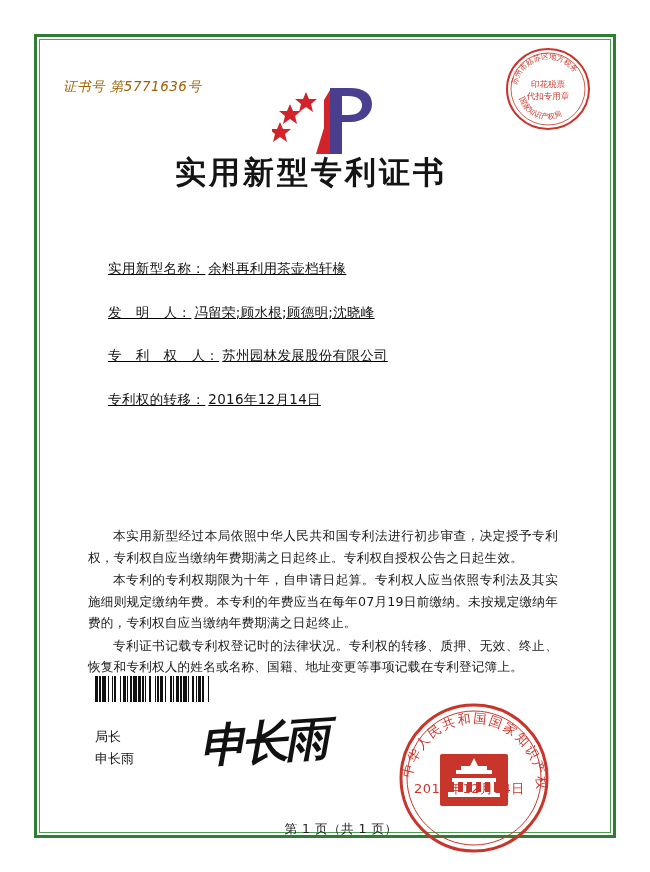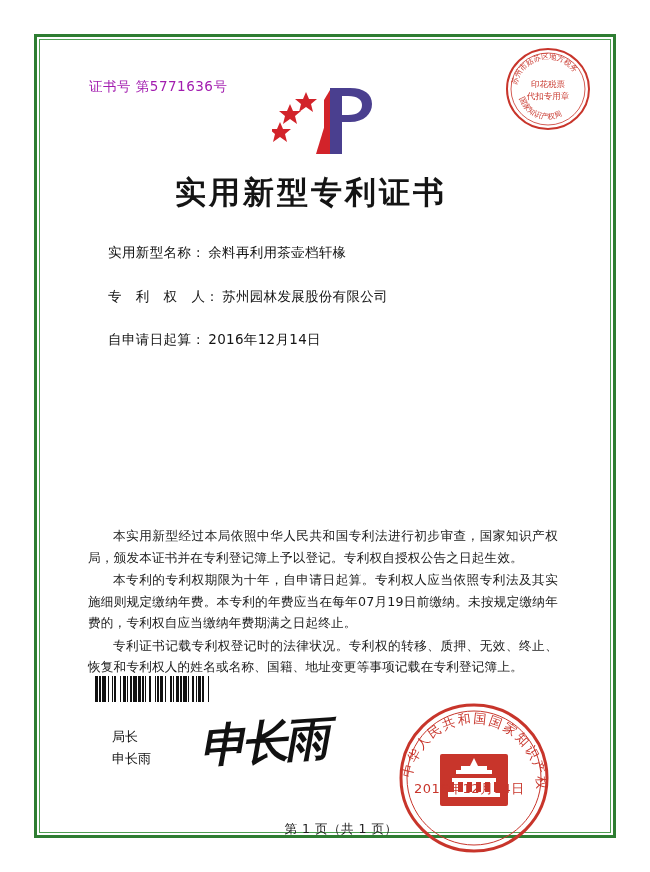--- a/index.html
+++ b/index.html
@@ -33,26 +33,27 @@
     top: 39px;
     width: 572px;
     height: 794px;
     border: 1px solid #4f9e53;
     box-sizing: border-box;
   }
 
   
   .cert-no {
     position: absolute;
-    left: 89px;
+    left: 63px;
     top: 78px;
     font-size: 13.5px;
-    color: #a21caf;
+    color: #a16207;
     letter-spacing: 0.5px;
     font-family: "DejaVu Sans", sans-serif;
+    font-style: italic;
   }
 
   
   .logo {
     position: absolute;
     left: 272px;
     top: 82px;
     width: 108px;
     height: 80px;
   }
@@ -63,36 +64,37 @@
     left: 504px;
     top: 45px;
     width: 88px;
     height: 88px;
   }
 
   
   .doc-title {
     position: absolute;
     left: 0;
-    top: 172px;
+    top: 152px;
     width: 622px;
     text-align: center;
     font-size: 31px;
     font-weight: bold;
     letter-spacing: 3px;
     color: #141414;
     font-family: Liberation Mono, monospace;
   }
 
   
   .fields {
     position: absolute;
     left: 108px;
-    top: 244px;
+    top: 260px;
     width: 470px;
+    text-decoration: underline;
   }
   .field-row {
     display: flex;
     align-items: baseline;
     margin-bottom: 25.5px;
     font-size: 13.5px;
     color: #141414;
   }
   .field-label {
     white-space: pre;
@@ -137,21 +139,20 @@
   }
 
   
   .sig-block {
     position: absolute;
     left: 95px;
     top: 726px;
     font-size: 13px;
     color: #141414;
     line-height: 22px;
-    margin-left: 17px;
   }
   .sig-script {
     position: absolute;
     left: 200px;
     top: 712px;
     font-family: "DejaVu Serif", serif;
     font-size: 46px;
     font-style: italic;
     font-weight: bold;
     color: #111;
@@ -231,31 +232,35 @@
   </div>
 
   <div class="doc-title">实用新型专利证书</div>
 
   <div class="fields">
     <div class="field-row">
       <span class="field-label">实用新型名称：</span>
       <span class="field-value">余料再利用茶壶档轩椽</span>
     </div>
     <div class="field-row">
+      <span class="field-label">发　明　人：</span>
+      <span class="field-value">冯留荣;顾水根;顾德明;沈晓峰</span>
+    </div>
+    <div class="field-row">
       <span class="field-label">专　利　权　人：</span>
       <span class="field-value">苏州园林发展股份有限公司</span>
     </div>
     <div class="field-row">
-      <span class="field-label">自申请日起算：</span>
+      <span class="field-label">专利权的转移：</span>
       <span class="field-value">2016年12月14日</span>
     </div>
   </div>
 
   <div class="body-text">
-    <p>本实用新型经过本局依照中华人民共和国专利法进行初步审查，国家知识产权局，颁发本证书并在专利登记簿上予以登记。专利权自授权公告之日起生效。</p>
+    <p>本实用新型经过本局依照中华人民共和国专利法进行初步审查，决定授予专利权，专利权自应当缴纳年费期满之日起终止。专利权自授权公告之日起生效。</p>
     <p>本专利的专利权期限为十年，自申请日起算。专利权人应当依照专利法及其实施细则规定缴纳年费。本专利的年费应当在每年07月19日前缴纳。未按规定缴纳年费的，专利权自应当缴纳年费期满之日起终止。</p>
     <p>专利证书记载专利权登记时的法律状况。专利权的转移、质押、无效、终止、恢复和专利权人的姓名或名称、国籍、地址变更等事项记载在专利登记簿上。</p>
   </div>
 
   <div class="barcode" id="barcode">
       <i style="width: 3px; background: rgb(17, 17, 17);"></i>
       <i style="width: 1px; background: transparent;"></i>
       <i style="width: 2px; background: rgb(17, 17, 17);"></i>
       <i style="width: 1px; background: transparent;"></i>
       <i style="width: 4px; background: rgb(17, 17, 17);"></i>

